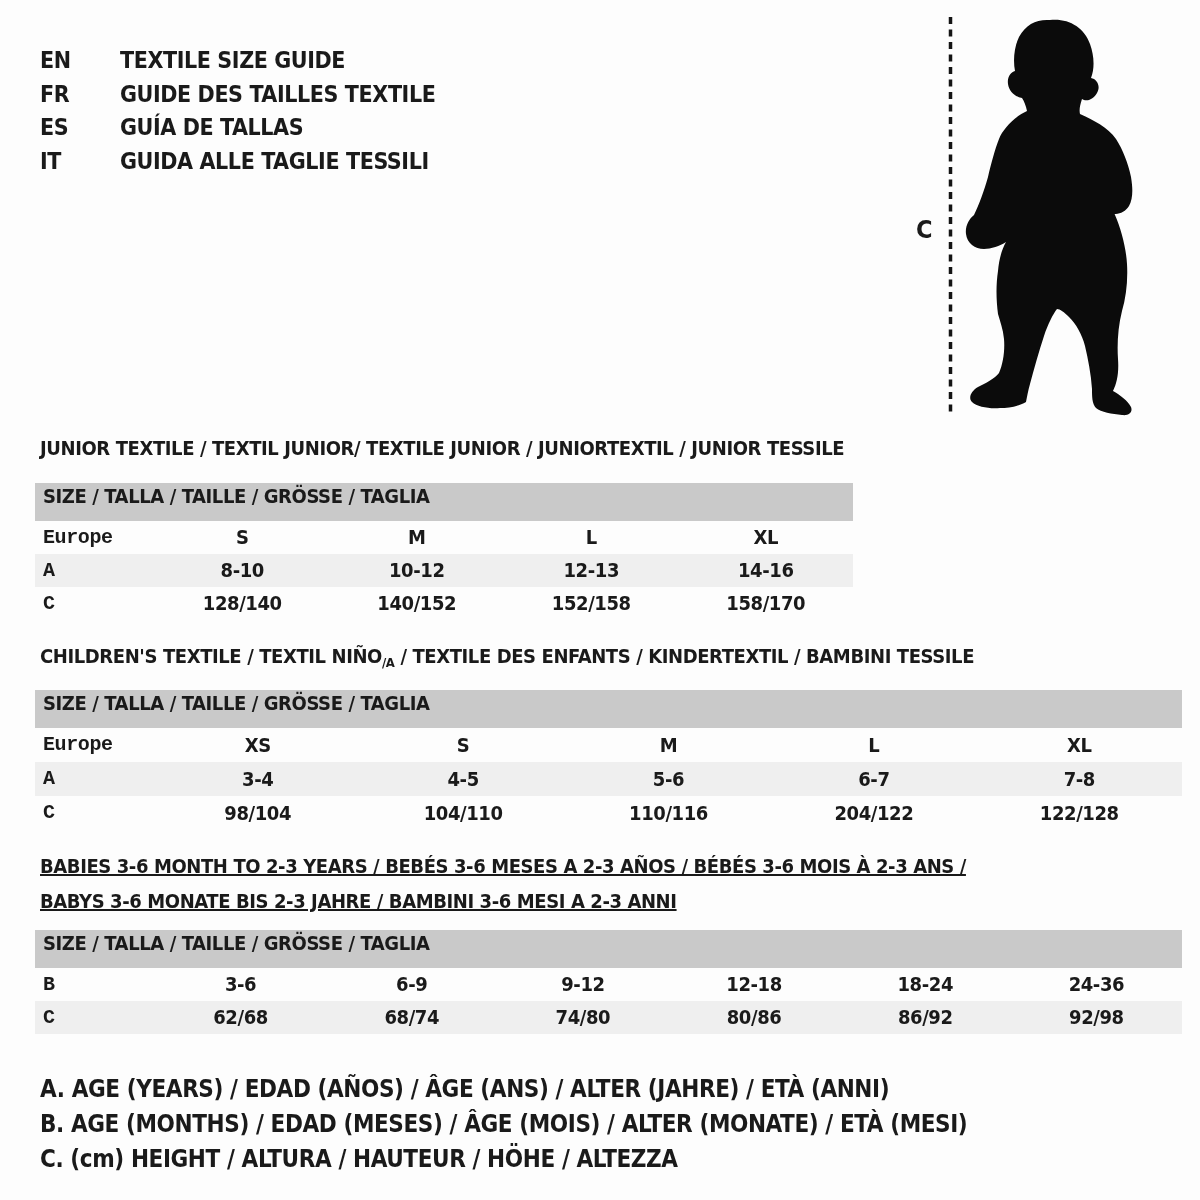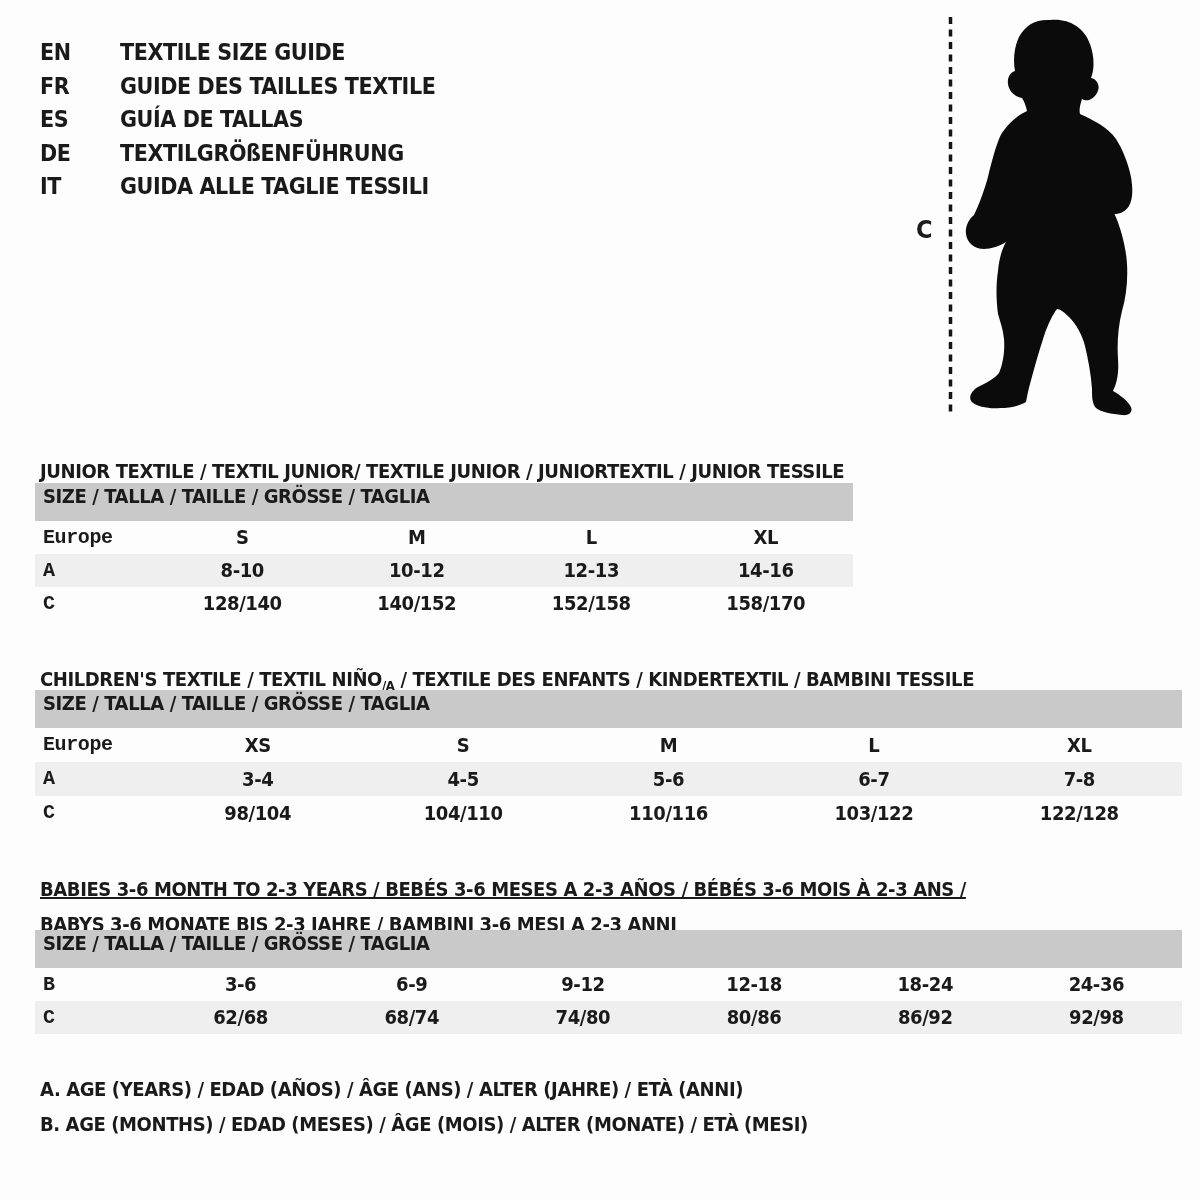--- a/index.html
+++ b/index.html
@@ -7,69 +7,65 @@
     position:relative;
     width:1200px; height:1200px;
     background:#fdfdfd;
     font-family:"DejaVu Sans","Liberation Sans",sans-serif;
     font-weight:700;
     font-stretch:condensed;
     color:#1a1a1a;
     overflow:hidden;
   }
   
-  .langs { position:absolute; left:40px; top:36px; }
+  .langs { position:absolute; left:40px; top:44px; }
   .lang-row { display:flex; height:33.5px; line-height:33.5px; font-size:23px; letter-spacing:-0.4px; }
   .lang-code { width:80px; }
   
   .figure-svg { position:absolute; left:900px; top:8px; width:250px; height:417px; }
   .measure-label { position:absolute; left:916px; top:215px; font-size:25px; }
   
-  .sec-title { position:absolute; left:40px; font-size:20px; letter-spacing:-0.4px; white-space:nowrap;margin-top:23px; }
+  .sec-title { position:absolute; left:40px; font-size:20px; letter-spacing:-0.4px; white-space:nowrap; }
   .sec-title .sub { font-size:13px; vertical-align:-4px; }
   .t-junior-title { top:436px; }
   .t-children-title { top:644px; }
   .t-babies-title { top:849px; line-height:35px;text-decoration:underline; }
   
   .tbl { position:absolute; left:35px; font-size:20px; letter-spacing:-0.4px; }
   .tbl-junior   { top:483px; width:818px; }
   .tbl-children { top:690px; width:1147px; }
   .tbl-babies   { top:930px; width:1147px; }
   .tbl-head { height:38px; line-height:27px; background:#c9c9c9; padding-left:8px; box-sizing:border-box; }
   .tbl-row { display:grid; height:33px; line-height:33px; }
   .tbl-junior .tbl-row   { grid-template-columns:120px repeat(4,1fr); }
   .tbl-children .tbl-row { grid-template-columns:120px repeat(5,1fr); height:34px; line-height:34px; }
   .tbl-babies .tbl-row   { grid-template-columns:120px repeat(6,1fr); }
   .shade { background:#efefef; }
   .lbl { padding-left:8px;font-family:Liberation Mono, monospace; }
   .val { text-align:center; }
   
-  .legend { position:absolute; left:40px; top:1072px; font-size:20px; line-height:35px; letter-spacing:-0.4px; }
+  .legend { position:absolute; left:40px; top:1072px; font-size:24px; line-height:35px; letter-spacing:-0.4px; }
 </style>
 </head>
 <body>
 
 <div class="page">
 
   <div class="langs">
     <div class="lang-row">
       <span class="lang-code">EN</span>
       <span class="lang-label">TEXTILE SIZE GUIDE</span>
     </div>
     <div class="lang-row">
       <span class="lang-code">FR</span>
       <span class="lang-label">GUIDE DES TAILLES TEXTILE</span>
     </div>
     <div class="lang-row">
       <span class="lang-code">ES</span>
       <span class="lang-label">GUÍA DE TALLAS</span>
-    </div>
-    <div class="lang-row">
-      <span class="lang-code">DE</span>
-      <span class="lang-label">TEXTILGRÖßENFÜHRUNG</span>
     </div>
     <div class="lang-row">
       <span class="lang-code">IT</span>
       <span class="lang-label">GUIDA ALLE TAGLIE TESSILI</span>
     </div>
   </div>
 
   <svg class="figure-svg" viewBox="900 8 250 417">
     <line x1="950.5" y1="17" x2="950.5" y2="416" stroke="#141414" stroke-width="3.5" stroke-dasharray="7 5.5"></line>
     <path fill="#0b0b0b" d="
@@ -165,21 +161,21 @@
       <span class="val">4-5</span>
       <span class="val">5-6</span>
       <span class="val">6-7</span>
       <span class="val">7-8</span>
     </div>
     <div class="tbl-row">
       <span class="lbl">C</span>
       <span class="val">98/104</span>
       <span class="val">104/110</span>
       <span class="val">110/116</span>
-      <span class="val">103/122</span>
+      <span class="val">204/122</span>
       <span class="val">122/128</span>
     </div>
   </div>
 
   <div class="sec-title t-babies-title">
     <div>BABIES 3-6 MONTH TO 2-3 YEARS / BEBÉS 3-6 MESES A 2-3 AÑOS / BÉBÉS 3-6 MOIS À 2-3 ANS /</div>
     <div>BABYS 3-6 MONATE BIS 2-3 JAHRE / BAMBINI 3-6 MESI A 2-3 ANNI</div>
   </div>
   <div class="tbl tbl-babies">
     <div class="tbl-head">SIZE / TALLA / TAILLE / GRÖSSE / TAGLIA</div>
@@ -199,15 +195,16 @@
       <span class="val">74/80</span>
       <span class="val">80/86</span>
       <span class="val">86/92</span>
       <span class="val">92/98</span>
     </div>
   </div>
 
   <div class="legend">
     <div>A. AGE (YEARS) / EDAD (AÑOS) / ÂGE (ANS) / ALTER (JAHRE) / ETÀ (ANNI)</div>
     <div>B. AGE (MONTHS) / EDAD (MESES) / ÂGE (MOIS) / ALTER (MONATE) / ETÀ (MESI)</div>
+    <div>C. (cm) HEIGHT / ALTURA / HAUTEUR / HÖHE / ALTEZZA</div>
   </div>
 
 </div>
 
 </body></html>

